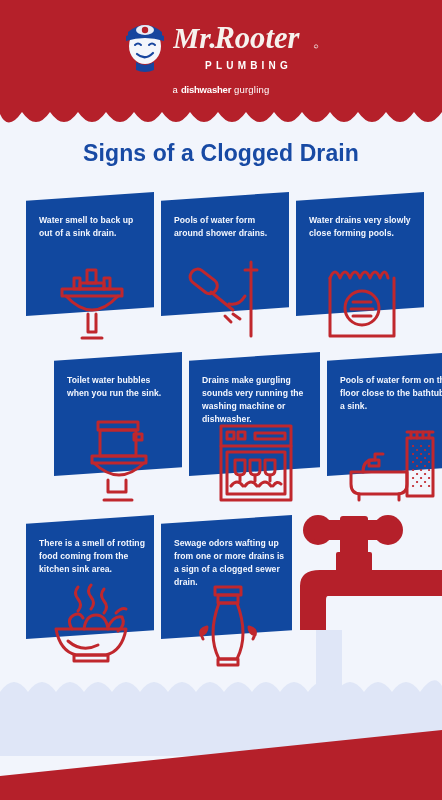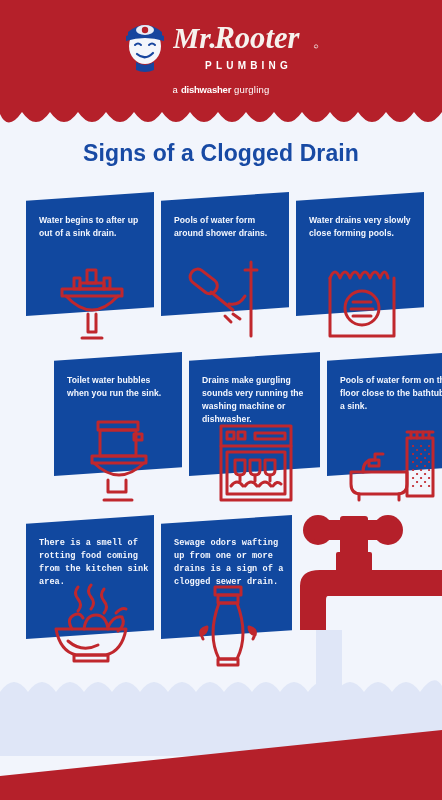--- a/index.html
+++ b/index.html
@@ -102,21 +102,21 @@
     width: 400px;
     z-index: 4;
   }
   .row {
     position: relative;
     display: flex;
     gap: 7px;
   }
   .row-1 { height: 160px; }
   .row-2 { height: 163px; margin-left: 28px; }
-  .row-3 { height: 160px; font-family: Liberation Mono, monospace; }
+  .row-3 { height: 160px; }
 
   .card {
     position: relative;
     width: 128px;
     flex: none;
   }
   .card-shape {
     position: absolute;
     left: 0; top: 0;
     width: 128px;
@@ -250,21 +250,21 @@
   </div>
 
   <div class="page-title">Signs of a Clogged Drain</div>
 
   <div class="grid">
 
     <div class="row row-1">
 
       <div class="card">
         <div class="card-shape"></div>
-        <div class="card-text">Water begins to after up out of a sink drain.</div>
+        <div class="card-text">Water smell to back up out of a sink drain.</div>
         <div class="card-icon ic-sink">
           <svg width="72" height="76" viewBox="0 0 72 76" xmlns="http://www.w3.org/2000/svg" fill="none" stroke="#c0272d" stroke-width="3" stroke-linejoin="round" stroke-linecap="round">
             <rect x="31" y="6" width="9" height="13"></rect>
             <path d="M24 19 h24 v6 h-24 z"></path>
             <rect x="18" y="14" width="6" height="11"></rect>
             <rect x="48" y="14" width="6" height="11"></rect>
             <path d="M6 25 h60 v7 h-60 z"></path>
             <path d="M10 32 q26 28 52 0"></path>
             <path d="M32 50 v18 h8 v-18"></path>
             <path d="M26 74 h20"></path>

